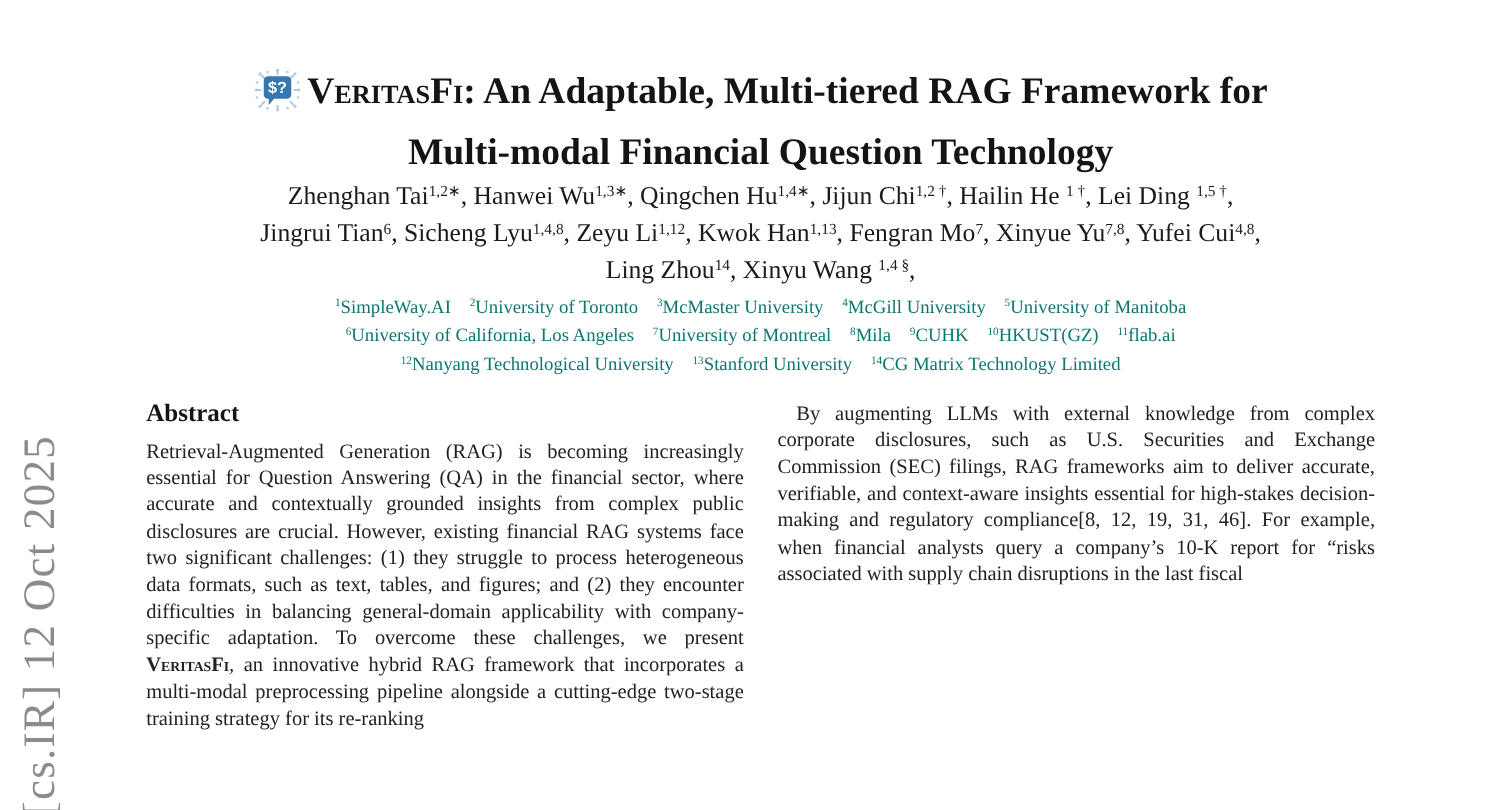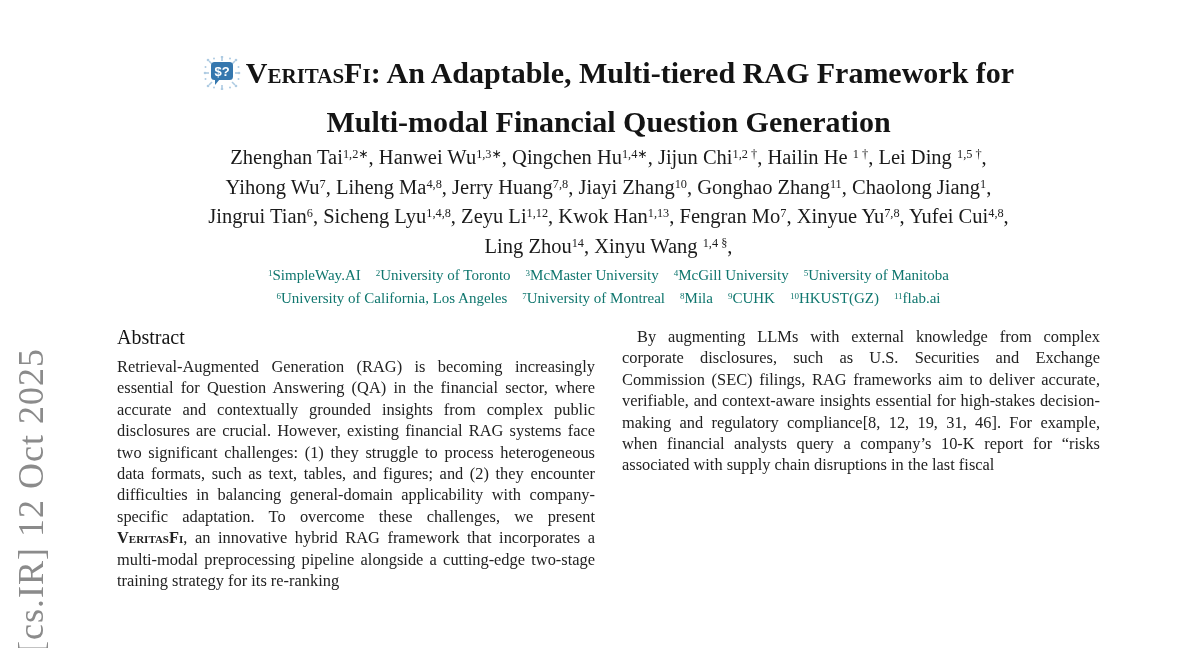--- a/index.html
+++ b/index.html
@@ -63,21 +63,21 @@
     line-height: 0;
   }
   .columns {
     display: flex;
     gap: 27px;
     margin-top: 16px;
   }
   .col { width: 478px; }
   .col h2 {
     font-size: 20px;
-    font-weight: normal;
+    font-weight: bold;
     color: #141414;
     margin-bottom: 7px;
     text-align: left;
   }
   .sec-num { margin-right: 17px; }
   .col p {
     font-size: 16.4px;
     line-height: 21.4px;
     text-align: justify;
     color: #222222;
@@ -130,33 +130,33 @@
                 <circle cx="35.5" cy="23" r="1"></circle>
               <circle cx="2.5" cy="23" r="1"></circle>
                 <circle cx="35.5" cy="11" r="1"></circle>
             </g>
             <rect x="8" y="6" width="22" height="18" rx="3.5" fill="#3577ae"></rect>
             <polygon points="12,23 17,23 12,29" fill="#3577ae"></polygon>
             <text class="bubble-text" x="19" y="19.5" text-anchor="middle" fill="#ffffff">$?</text>
           </svg>
         </span><span class="sc">VeritasFi</span><span>: An Adaptable, Multi-tiered RAG Framework for</span>
       </div>
-      <div class="title-line2">Multi-modal Financial Question Generation</div>
+      <div class="title-line2">Multi-modal Financial Question Technology</div>
     </div>
 
     <div class="authors">
       <div><span>Zhenghan Tai</span><sup>1,2∗</sup><span>, Hanwei Wu</span><sup>1,3∗</sup><span>, Qingchen Hu</span><sup>1,4∗</sup><span>, Jijun Chi</span><sup>1,2 †</sup><span>, Hailin He </span><sup>1 †</sup><span>, Lei Ding </span><sup>1,5 †</sup><span>,</span></div>
-      <div><span>Yihong Wu</span><sup>7</sup><span>, Liheng Ma</span><sup>4,8</sup><span>, Jerry Huang</span><sup>7,8</sup><span>, Jiayi Zhang</span><sup>10</sup><span>, Gonghao Zhang</span><sup>11</sup><span>, Chaolong Jiang</span><sup>1</sup><span>,</span></div>
       <div><span>Jingrui Tian</span><sup>6</sup><span>, Sicheng Lyu</span><sup>1,4,8</sup><span>, Zeyu Li</span><sup>1,12</sup><span>, Kwok Han</span><sup>1,13</sup><span>, Fengran Mo</span><sup>7</sup><span>, Xinyue Yu</span><sup>7,8</sup><span>, Yufei Cui</span><sup>4,8</sup><span>,</span></div>
       <div><span>Ling Zhou</span><sup>14</sup><span>, Xinyu Wang </span><sup>1,4 §</sup><span>,</span></div>
     </div>
 
     <div class="affiliations">
       <div><sup>1</sup><span>SimpleWay.AI</span><span> </span><sup>2</sup><span>University of Toronto</span><span> </span><sup>3</sup><span>McMaster University</span><span> </span><sup>4</sup><span>McGill University</span><span> </span><sup>5</sup><span>University of Manitoba</span></div>
       <div><sup>6</sup><span>University of California, Los Angeles</span><span> </span><sup>7</sup><span>University of Montreal</span><span> </span><sup>8</sup><span>Mila</span><span> </span><sup>9</sup><span>CUHK</span><span> </span><sup>10</sup><span>HKUST(GZ)</span><span> </span><sup>11</sup><span>flab.ai</span></div>
+      <div><sup>12</sup><span>Nanyang Technological University</span><span> </span><sup>13</sup><span>Stanford University</span><span> </span><sup>14</sup><span>CG Matrix Technology Limited</span></div>
     </div>
 
     <div class="columns">
 
       <section class="col">
         <h2>Abstract</h2>
         <p><span>Retrieval-Augmented Generation (RAG) is becoming increasingly essential for Question Answering (QA) in the financial sector, where accurate and contextually grounded insights from complex public disclosures are crucial. However, existing financial RAG systems face two significant challenges: (1) they struggle to process heterogeneous data formats, such as text, tables, and figures; and (2) they encounter difficulties in balancing general-domain applicability with company-specific adaptation. To overcome these challenges, we present </span><span class="sc-bold">VeritasFi</span><span>, an innovative hybrid RAG framework that incorporates a multi-modal preprocessing pipeline alongside a cutting-edge two-stage training strategy for its re-ranking</span></p>
       </section>
 
       <section class="col">

